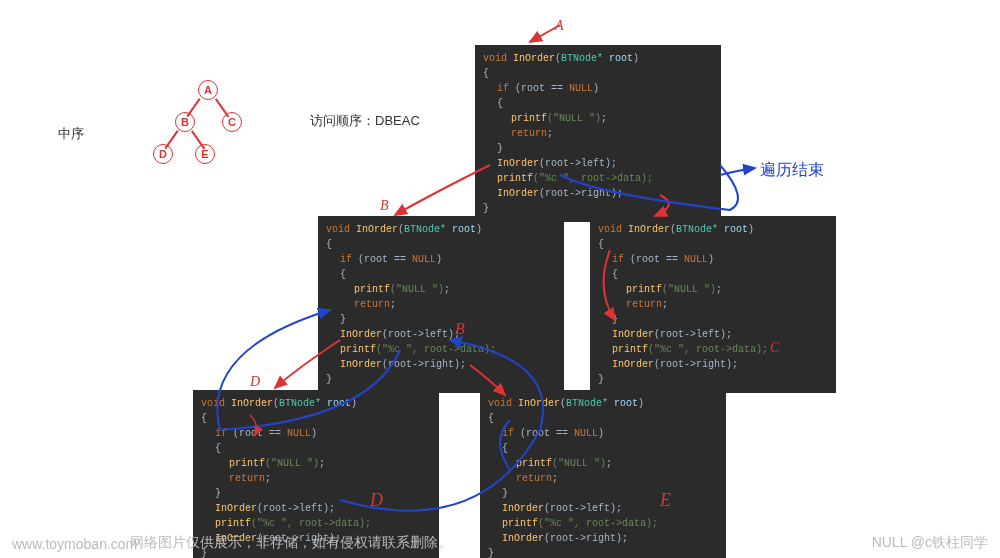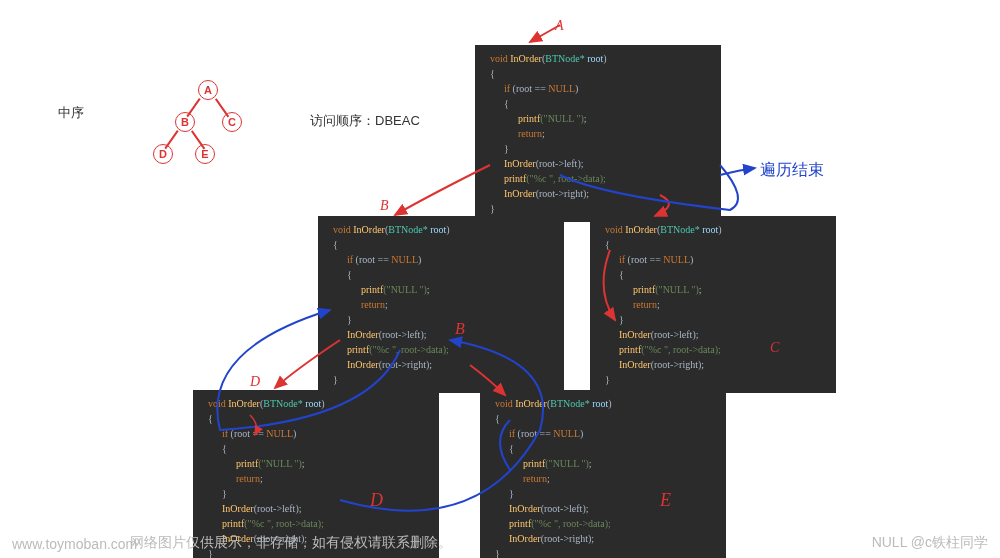--- a/index.html
+++ b/index.html
@@ -1,39 +1,39 @@
 <!DOCTYPE html>
 <html><head>
 <meta charset="utf-8">
 <style>
 *{box-sizing:border-box;margin:0;padding:0}
 body{width:1000px;height:558px;background:#fff;font-family:"Microsoft YaHei",Arial,sans-serif;position:relative;overflow:hidden}
 .label{position:absolute;font-size:13px;color:#333}
-.code-block{position:absolute;background:#2b2b2b;padding:6px 15px;font-family:Liberation Serif, serif;font-size:10px;line-height:1.5;color:#a9b7c6}
+.code-block{position:absolute;background:#2b2b2b;padding:6px 8px;font-family:Liberation Mono, monospace;font-size:10px;line-height:1.5;color:#a9b7c6}
 .kw{color:#cc7832}
 .type{color:#4ec9b0}
 .fn{color:#ffc66d}
 .param{color:#9cdcfe}
 .str{color:#6a8759}
 .null{color:#cc7832}
 .ret{color:#cc7832}
 .indent1{padding-left:14px}
 .indent2{padding-left:28px}
 .tree{position:absolute;left:150px;top:80px;width:120px;height:100px}
 .node{position:absolute;width:20px;height:20px;border:1.5px solid #d33;border-radius:50%;display:flex;align-items:center;justify-content:center;font-size:11px;color:#d33;font-weight:bold;background:#fff}
 .edge{position:absolute;background:#d33;height:1.5px;transform-origin:left center}
 .arrow-ann{position:absolute;color:#d33;font-size:14px;font-family:cursive;font-style:italic}
 .blue-ann{position:absolute;color:#2244cc;font-size:16px;font-family:Liberation Sans, sans-serif}
 .footer{position:absolute;bottom:6px;font-size:14px;color:#bbb}
 svg.overlay{position:absolute;left:0;top:0;width:1000px;height:558px;pointer-events:none}
 </style>
 </head>
 <body>
 
-<div class="label" style="left:58px;top:104px">中序</div>
+<div class="label" style="left:58px;top:125px">中序</div>
 <div class="label" style="left:310px;top:112px">访问顺序：DBEAC</div>
 
 <div class="tree">
   <div class="node" style="left:48px;top:0">A</div>
   <div class="node" style="left:25px;top:32px">B</div>
   <div class="node" style="left:72px;top:32px">C</div>
   <div class="node" style="left:3px;top:64px">D</div>
   <div class="node" style="left:45px;top:64px">E</div>
   <div class="edge" style="left:50px;top:18px;width:22px;transform:rotate(125deg)"></div>
   <div class="edge" style="left:66px;top:18px;width:22px;transform:rotate(55deg)"></div>

